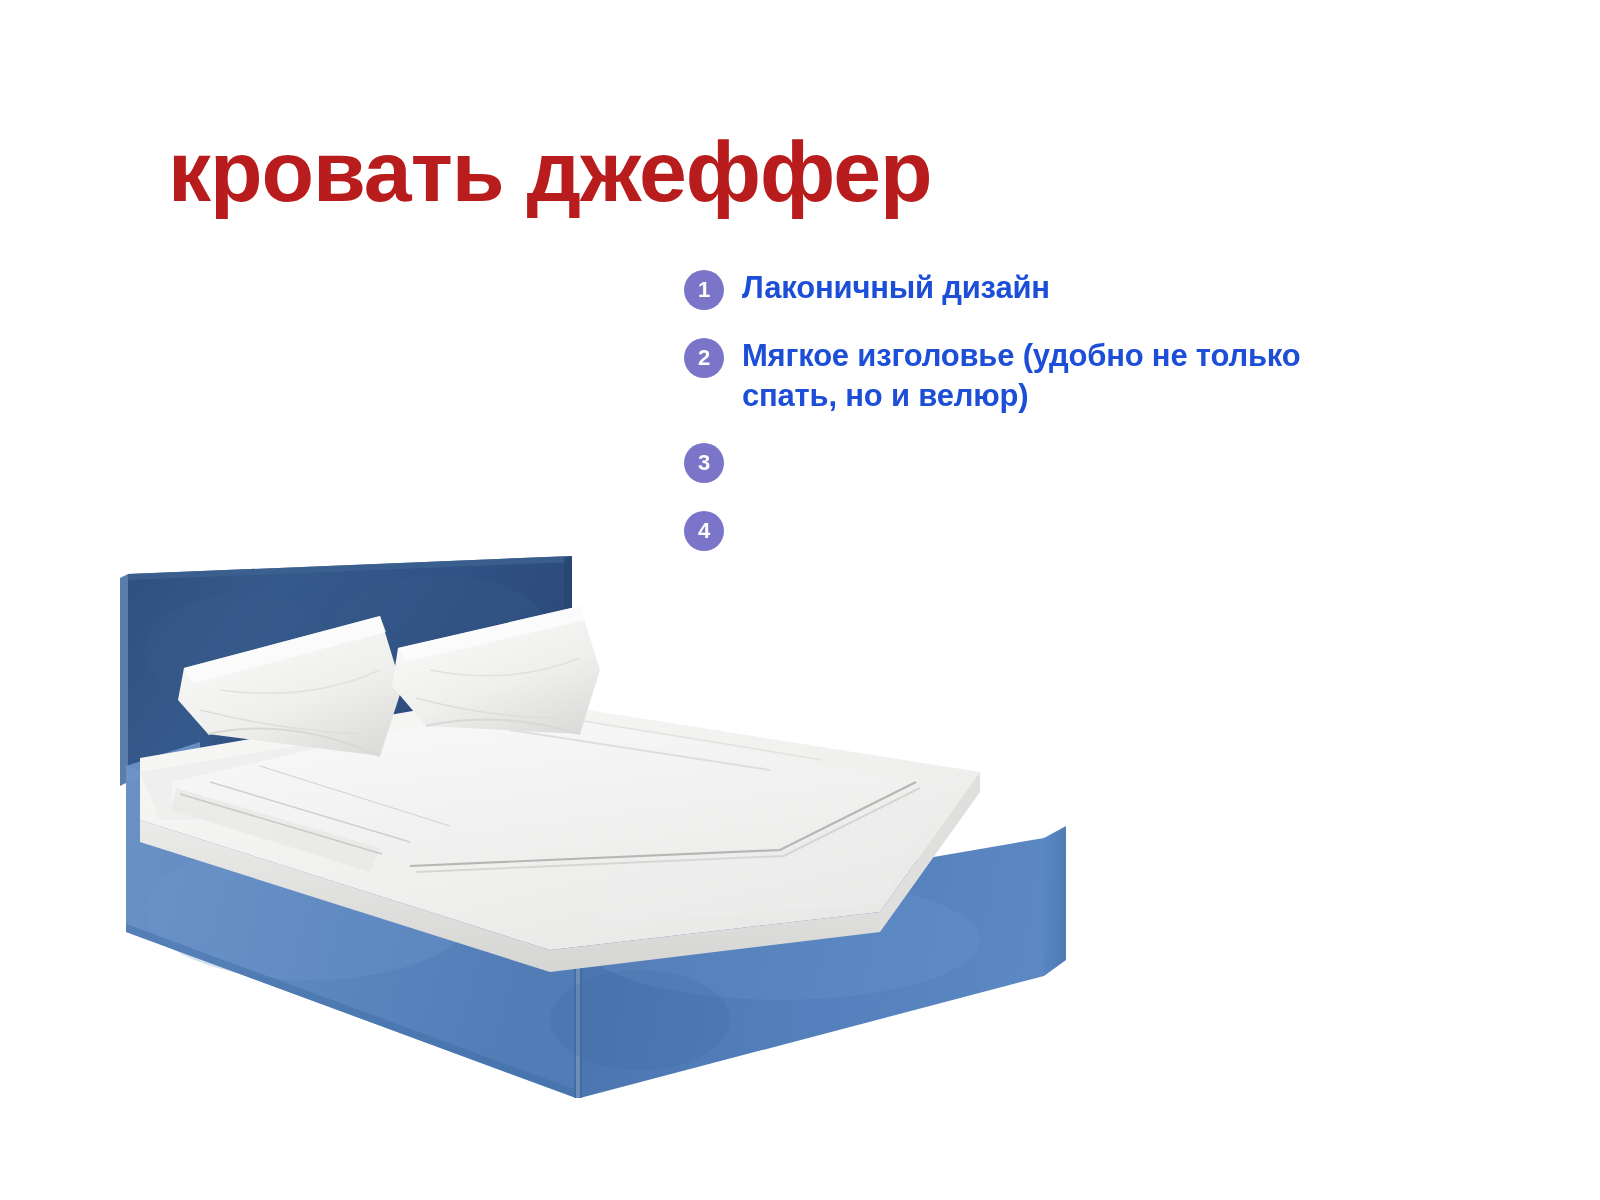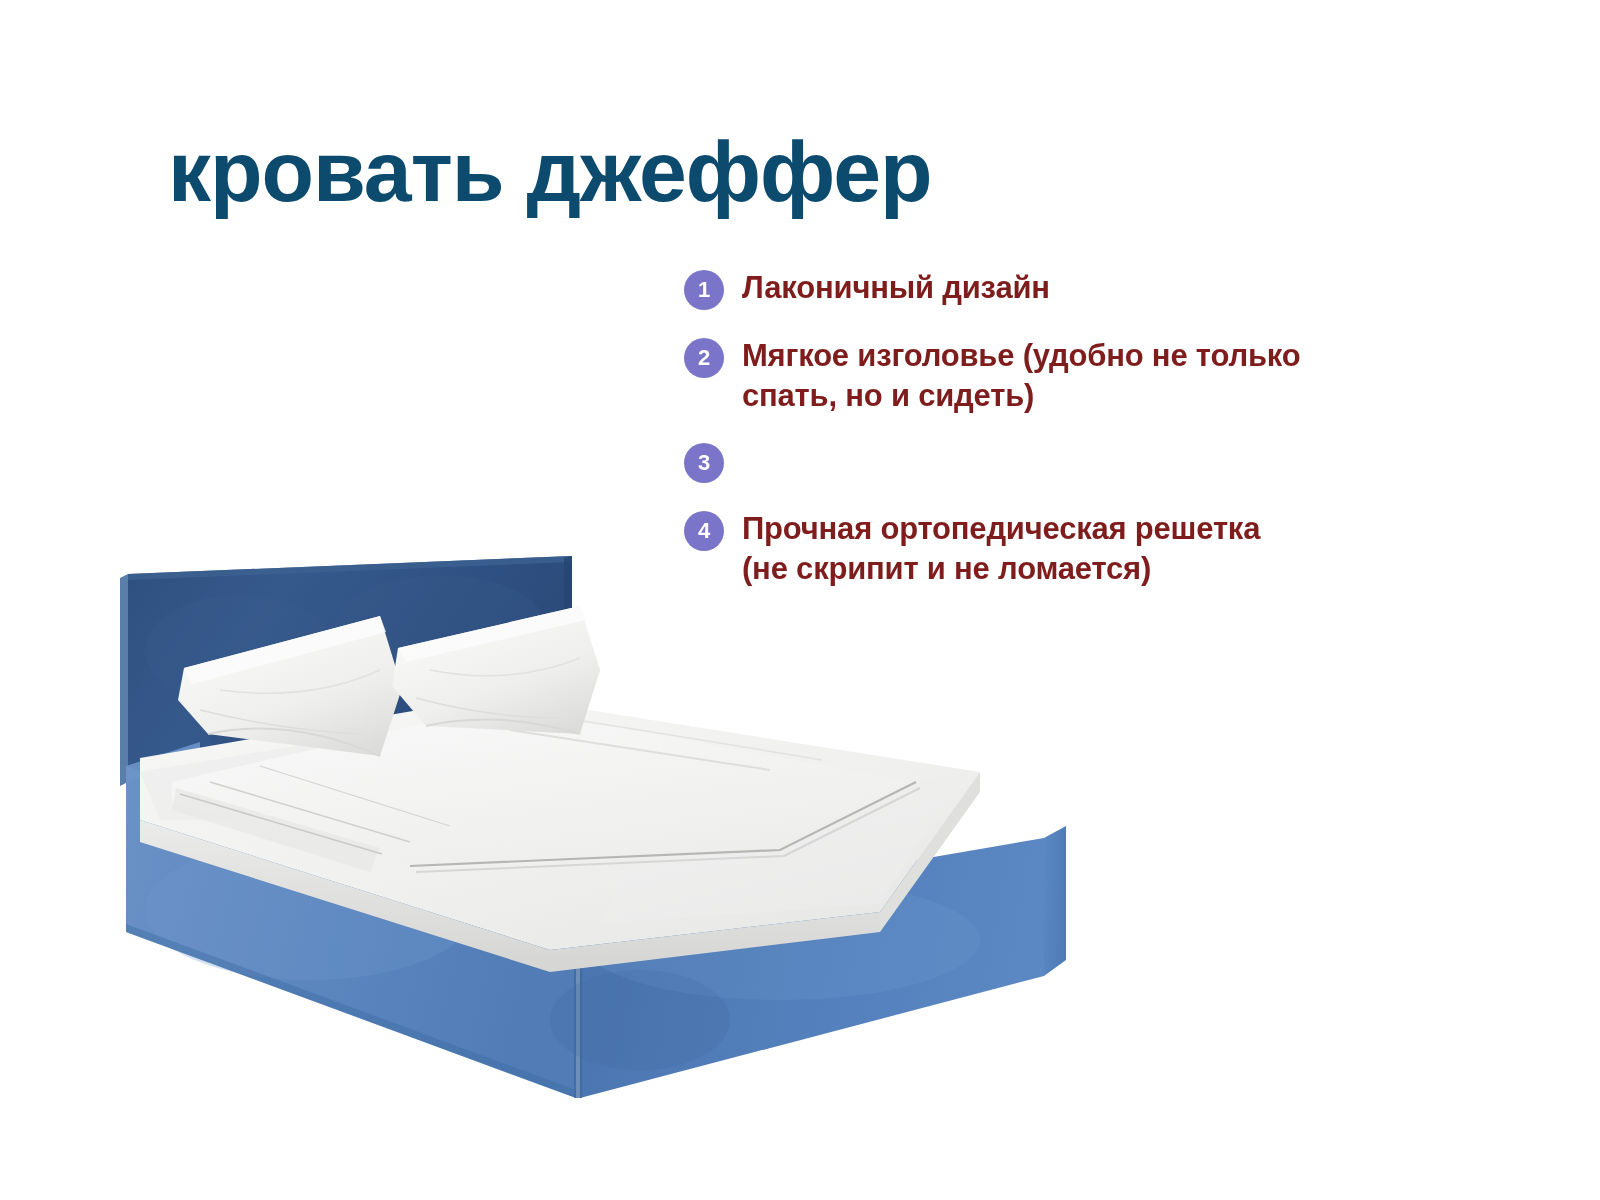--- a/index.html
+++ b/index.html
@@ -18,21 +18,21 @@
     overflow: hidden;
   }
   
   #page-title {
     position: absolute;
     left: 168px;
     top: 128px;
     font-size: 86px;
     font-weight: 700;
     letter-spacing: -1px;
-    color: #0c4a6e;
+    color: #b91c1c;
     line-height: 1;
     white-space: nowrap;
   }
   
   #feature-list {
     position: absolute;
     left: 684px;
     top: 268px;
     width: 830px;
   }
@@ -52,21 +52,21 @@
     font-weight: 600;
     display: flex;
     align-items: center;
     justify-content: center;
     margin-top: 2px;
     margin-right: 18px;
   }
   .feature-text {
     font-size: 31px;
     font-weight: 600;
-    color: #7f1d1d;
+    color: #1d4ed8;
     line-height: 1.28;
     letter-spacing: -0.2px;
     white-space: pre-line;
   }
   
   #bed-illustration {
     position: absolute;
     left: 80px;
     top: 520px;
     width: 1000px;
@@ -88,31 +88,29 @@
   <div id="feature-list">
 
     <div class="feature-row">
       <div class="badge">1</div>
       <div class="feature-text">Лаконичный дизайн</div>
     </div>
 
     <div class="feature-row">
       <div class="badge">2</div>
       <div class="feature-text">Мягкое изголовье (удобно не только
-спать, но и сидеть)</div>
+спать, но и велюр)</div>
     </div>
 
     <div class="feature-row">
       <div class="badge">3</div>
     </div>
 
     <div class="feature-row">
       <div class="badge">4</div>
-      <div class="feature-text">Прочная ортопедическая решетка
-(не скрипит и не ломается)</div>
     </div>
 
   </div>
 
   <div id="bed-illustration">
     <svg viewBox="0 0 1000 600" xmlns="http://www.w3.org/2000/svg">
       <defs>
         <linearGradient id="gHead" x1="0" y1="0" x2="1" y2="0.35">
           <stop offset="0%" stop-color="#2e5080"></stop>
           <stop offset="35%" stop-color="#36598b"></stop>

